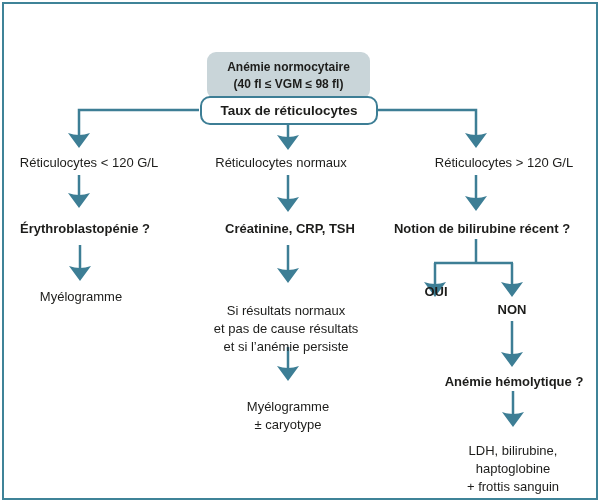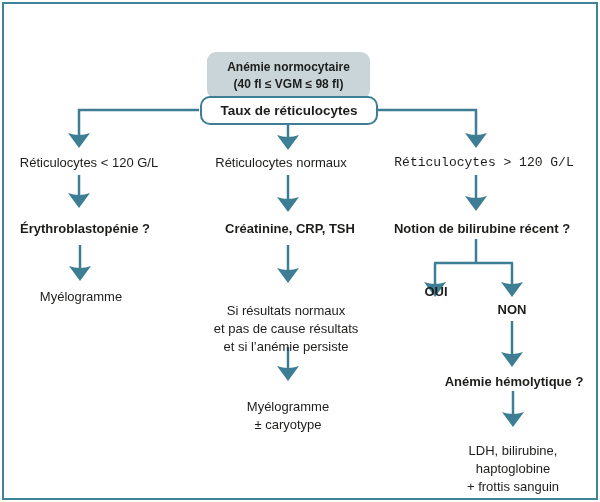--- a/index.html
+++ b/index.html
@@ -100,21 +100,21 @@
     <div>Anémie normocytaire</div>
     <div>(40 fl ≤ VGM ≤ 98 fl)</div>
   </div>
 
   <div class="box-hub">
     <span>Taux de réticulocytes</span>
   </div>
 
   <div class="lbl" style="left:89px;top:155px;">Réticulocytes &lt; 120 G/L</div>
   <div class="lbl" style="left:281px;top:155px;">Réticulocytes normaux</div>
-  <div class="lbl" style="left:484px;top:155px;font-family:Liberation Mono, monospace;">Réticulocytes &gt; 120 G/L</div>
+  <div class="lbl" style="left:504px;top:155px;">Réticulocytes &gt; 120 G/L</div>
 
   <div class="lbl bold" style="left:85px;top:221px;">Érythroblastopénie ?</div>
   <div class="lbl bold" style="left:290px;top:221px;">Créatinine, CRP, TSH</div>
   <div class="lbl bold" style="left:482px;top:221px;">Notion de bilirubine récent ?</div>
 
   <div class="lbl" style="left:81px;top:289px;">Myélogramme</div>
 
   <div class="lbl multi" style="left:286px;top:291px;">
     <div>Si résultats normaux</div>
     <div>et pas de cause résultats</div>

